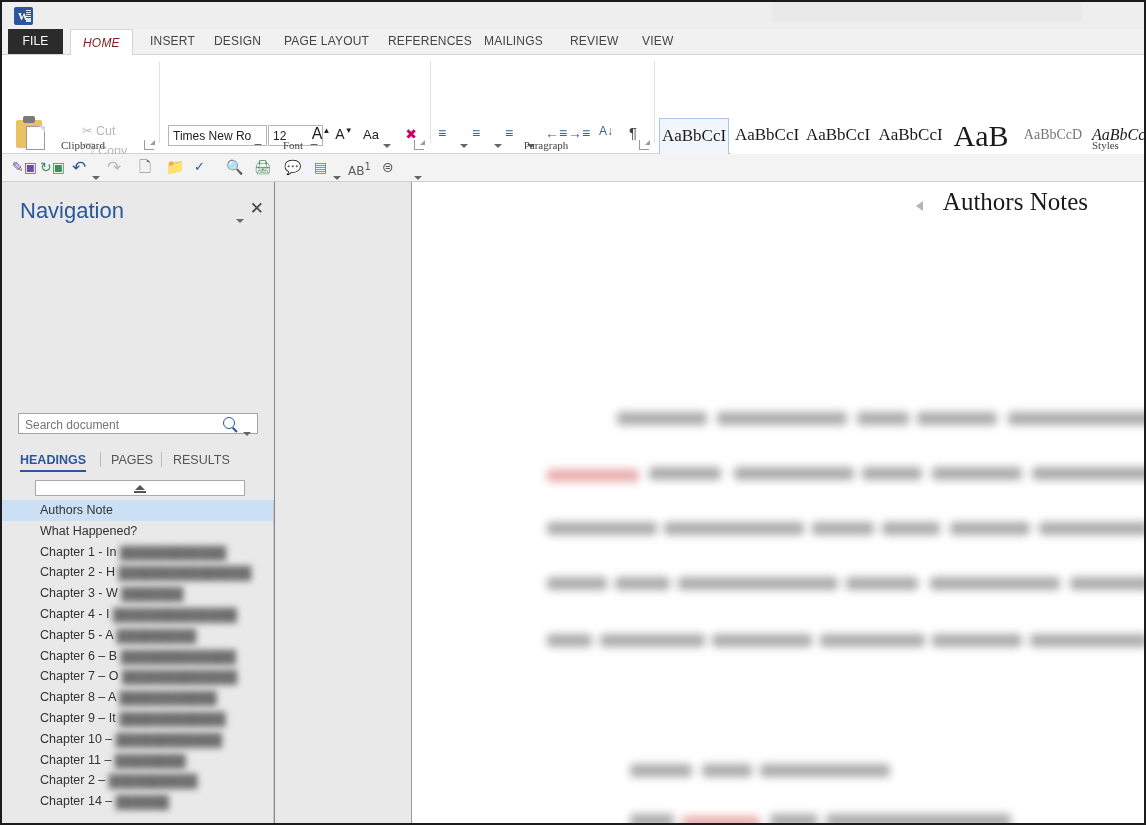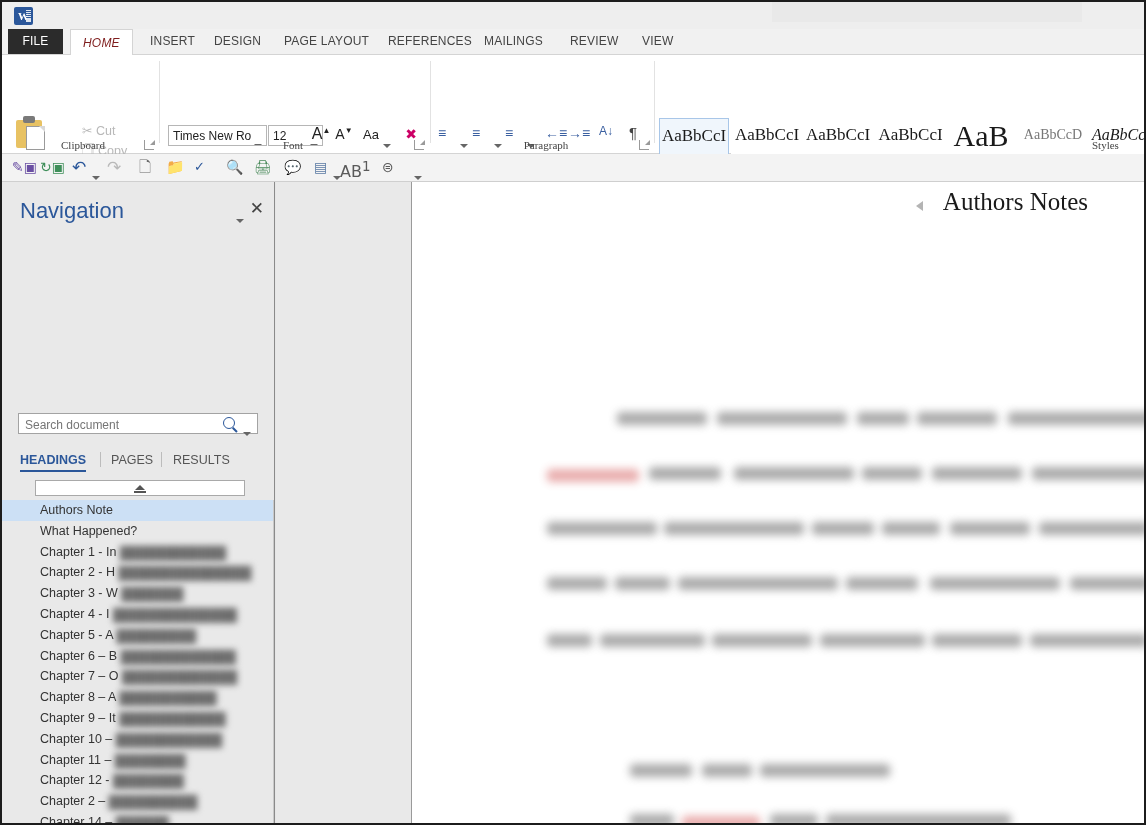--- a/index.html
+++ b/index.html
@@ -382,21 +382,21 @@
     <div style="position:absolute;left:90px;top:12px;"><span class="caret-dn"></span></div>
     <div class="qat-ico" style="left:105px;color:#b9b9b9;font-size:17px;">↷</div>
     <div class="qat-ico" style="left:137px;color:#6a6a6a;font-size:15px;">🗋</div>
     <div class="qat-ico" style="left:164px;color:#e0a93b;font-size:15px;">📁</div>
     <div class="qat-ico" style="left:192px;color:#2b579a;font-size:13px;">✓</div>
     <div class="qat-ico" style="left:224px;color:#5a5a5a;font-size:14px;">🔍</div>
     <div class="qat-ico" style="left:252px;color:#4a8a5a;font-size:14px;">🖨</div>
     <div class="qat-ico" style="left:282px;color:#6a6a6a;font-size:14px;">💬</div>
     <div class="qat-ico" style="left:312px;color:#5a7aa3;font-size:14px;">▤</div>
     <div style="position:absolute;left:331px;top:12px;"><span class="caret-dn"></span></div>
-    <div class="qat-ico" style="left:338px;color:#5a5a5a;font-size:16px;">AB<sup>1</sup></div>
+    <div class="qat-ico" style="left:346px;color:#5a5a5a;font-size:12px;">AB<sup>1</sup></div>
     <div class="qat-ico" style="left:380px;color:#5a5a5a;font-size:14px;">⊜</div>
     <div style="position:absolute;left:412px;top:12px;"><span class="caret-dn"></span></div>
   </div>
 
   <div class="workspace">
 
     <div class="navpane">
       <div class="nav-title">Navigation</div>
       <div class="nav-dd"><span class="caret-dn"></span></div>
       <div class="nav-x">✕</div>
@@ -427,21 +427,20 @@
         <div class="hrow"><span>Chapter 2 - H</span> <span class="blur">███████████████</span></div>
         <div class="hrow"><span>Chapter 3 - W</span> <span class="blur">███████</span></div>
         <div class="hrow"><span>Chapter 4 - I</span> <span class="blur">██████████████</span></div>
         <div class="hrow"><span>Chapter 5 - A</span> <span class="blur">█████████</span></div>
         <div class="hrow"><span>Chapter 6 – B</span> <span class="blur">█████████████</span></div>
         <div class="hrow"><span>Chapter 7 – O</span> <span class="blur">█████████████</span></div>
         <div class="hrow"><span>Chapter 8 – A</span> <span class="blur">███████████</span></div>
         <div class="hrow"><span>Chapter 9 – It</span> <span class="blur">████████████</span></div>
         <div class="hrow"><span>Chapter 10 –</span> <span class="blur">████████████</span></div>
         <div class="hrow"><span>Chapter 11 –</span> <span class="blur">████████</span></div>
-        <div class="hrow"><span>Chapter 12 -</span> <span class="blur">████████</span></div>
         <div class="hrow"><span>Chapter 2 –</span> <span class="blur">██████████</span></div>
         <div class="hrow"><span>Chapter 14 –</span> <span class="blur">██████</span></div>
 
       </div>
       <div class="navscroll"></div>
     </div>
 
     <div class="gutter"></div>
     <div class="gutter-edge"></div>
 

